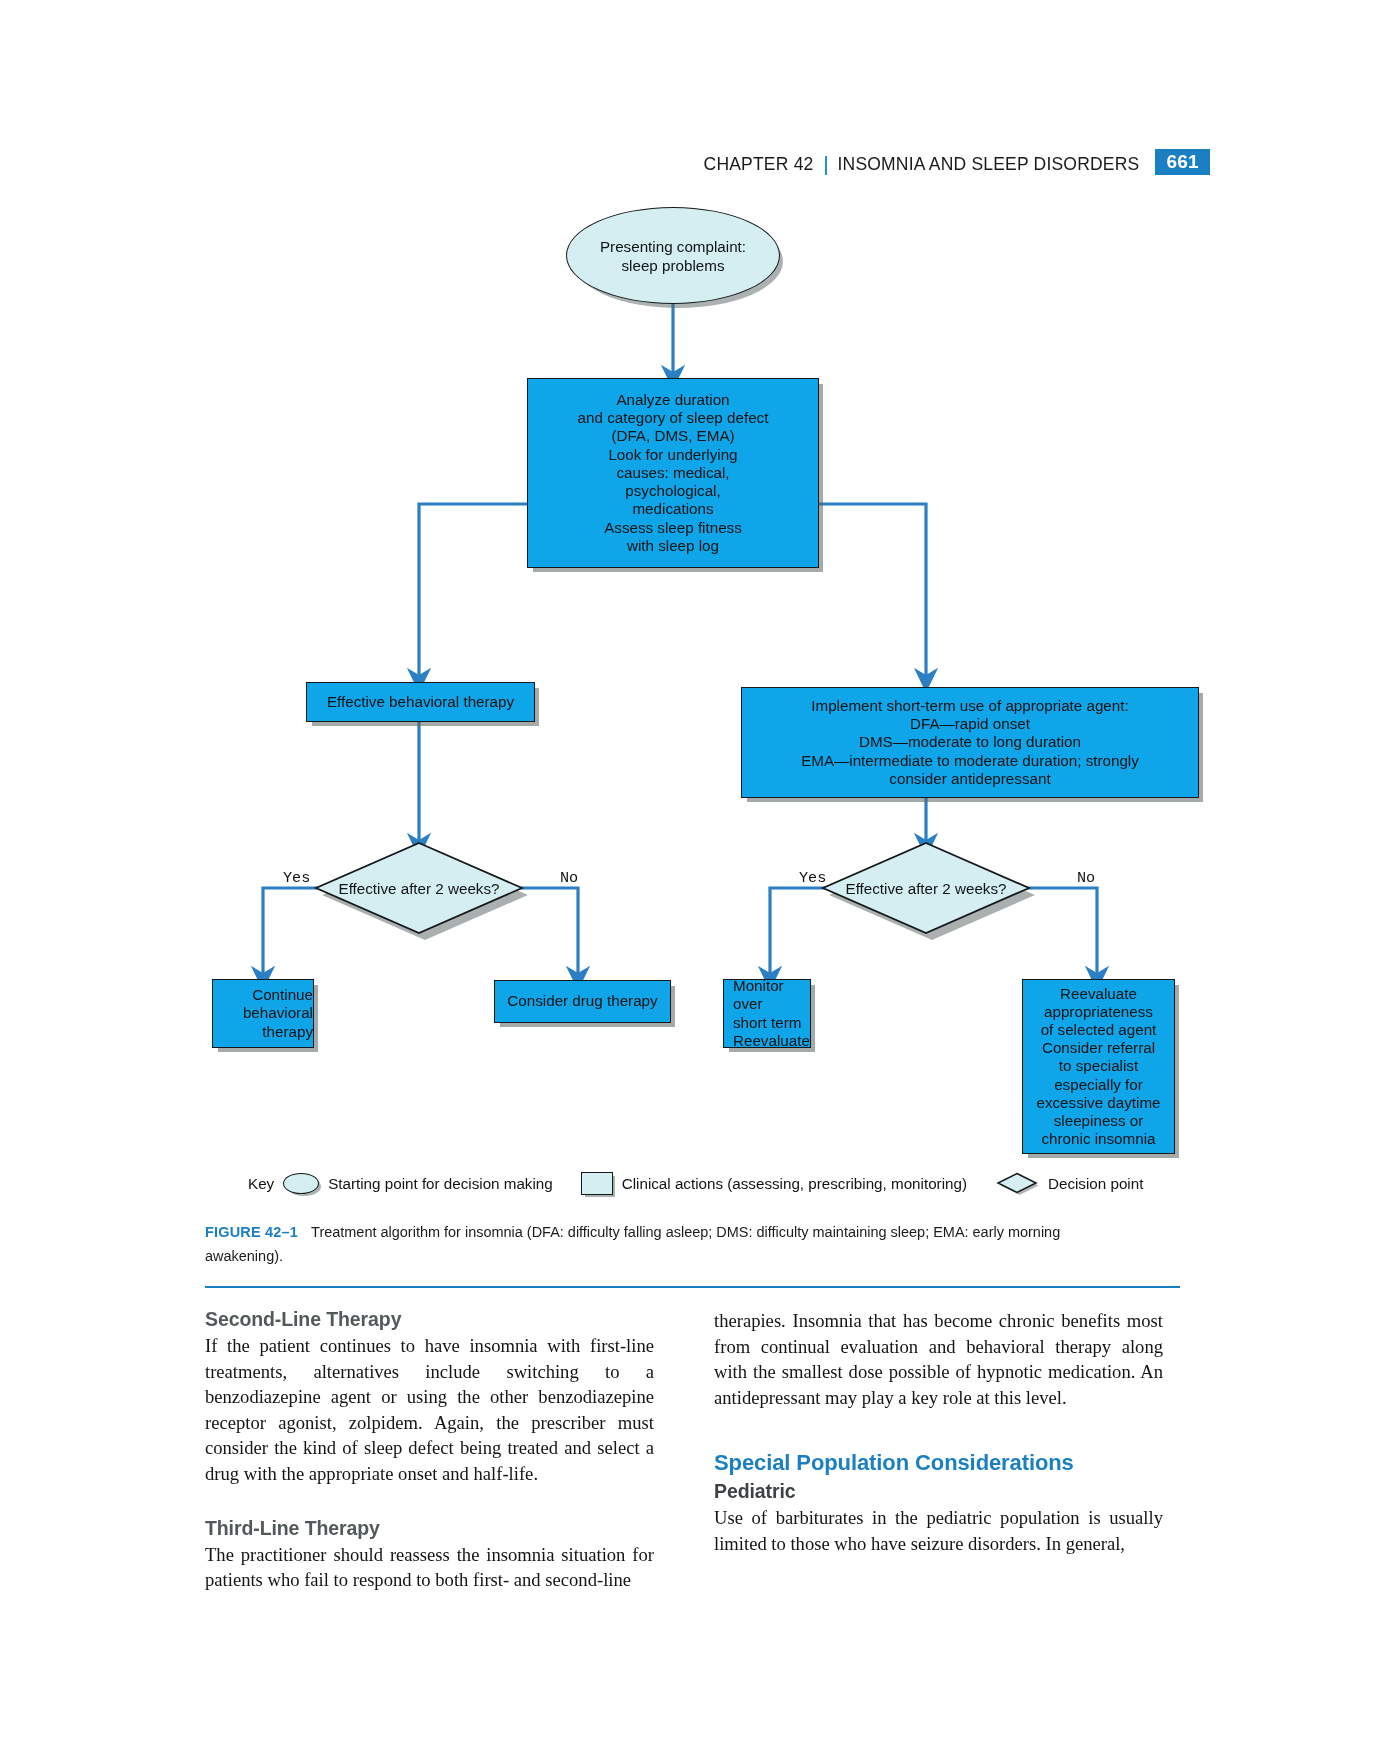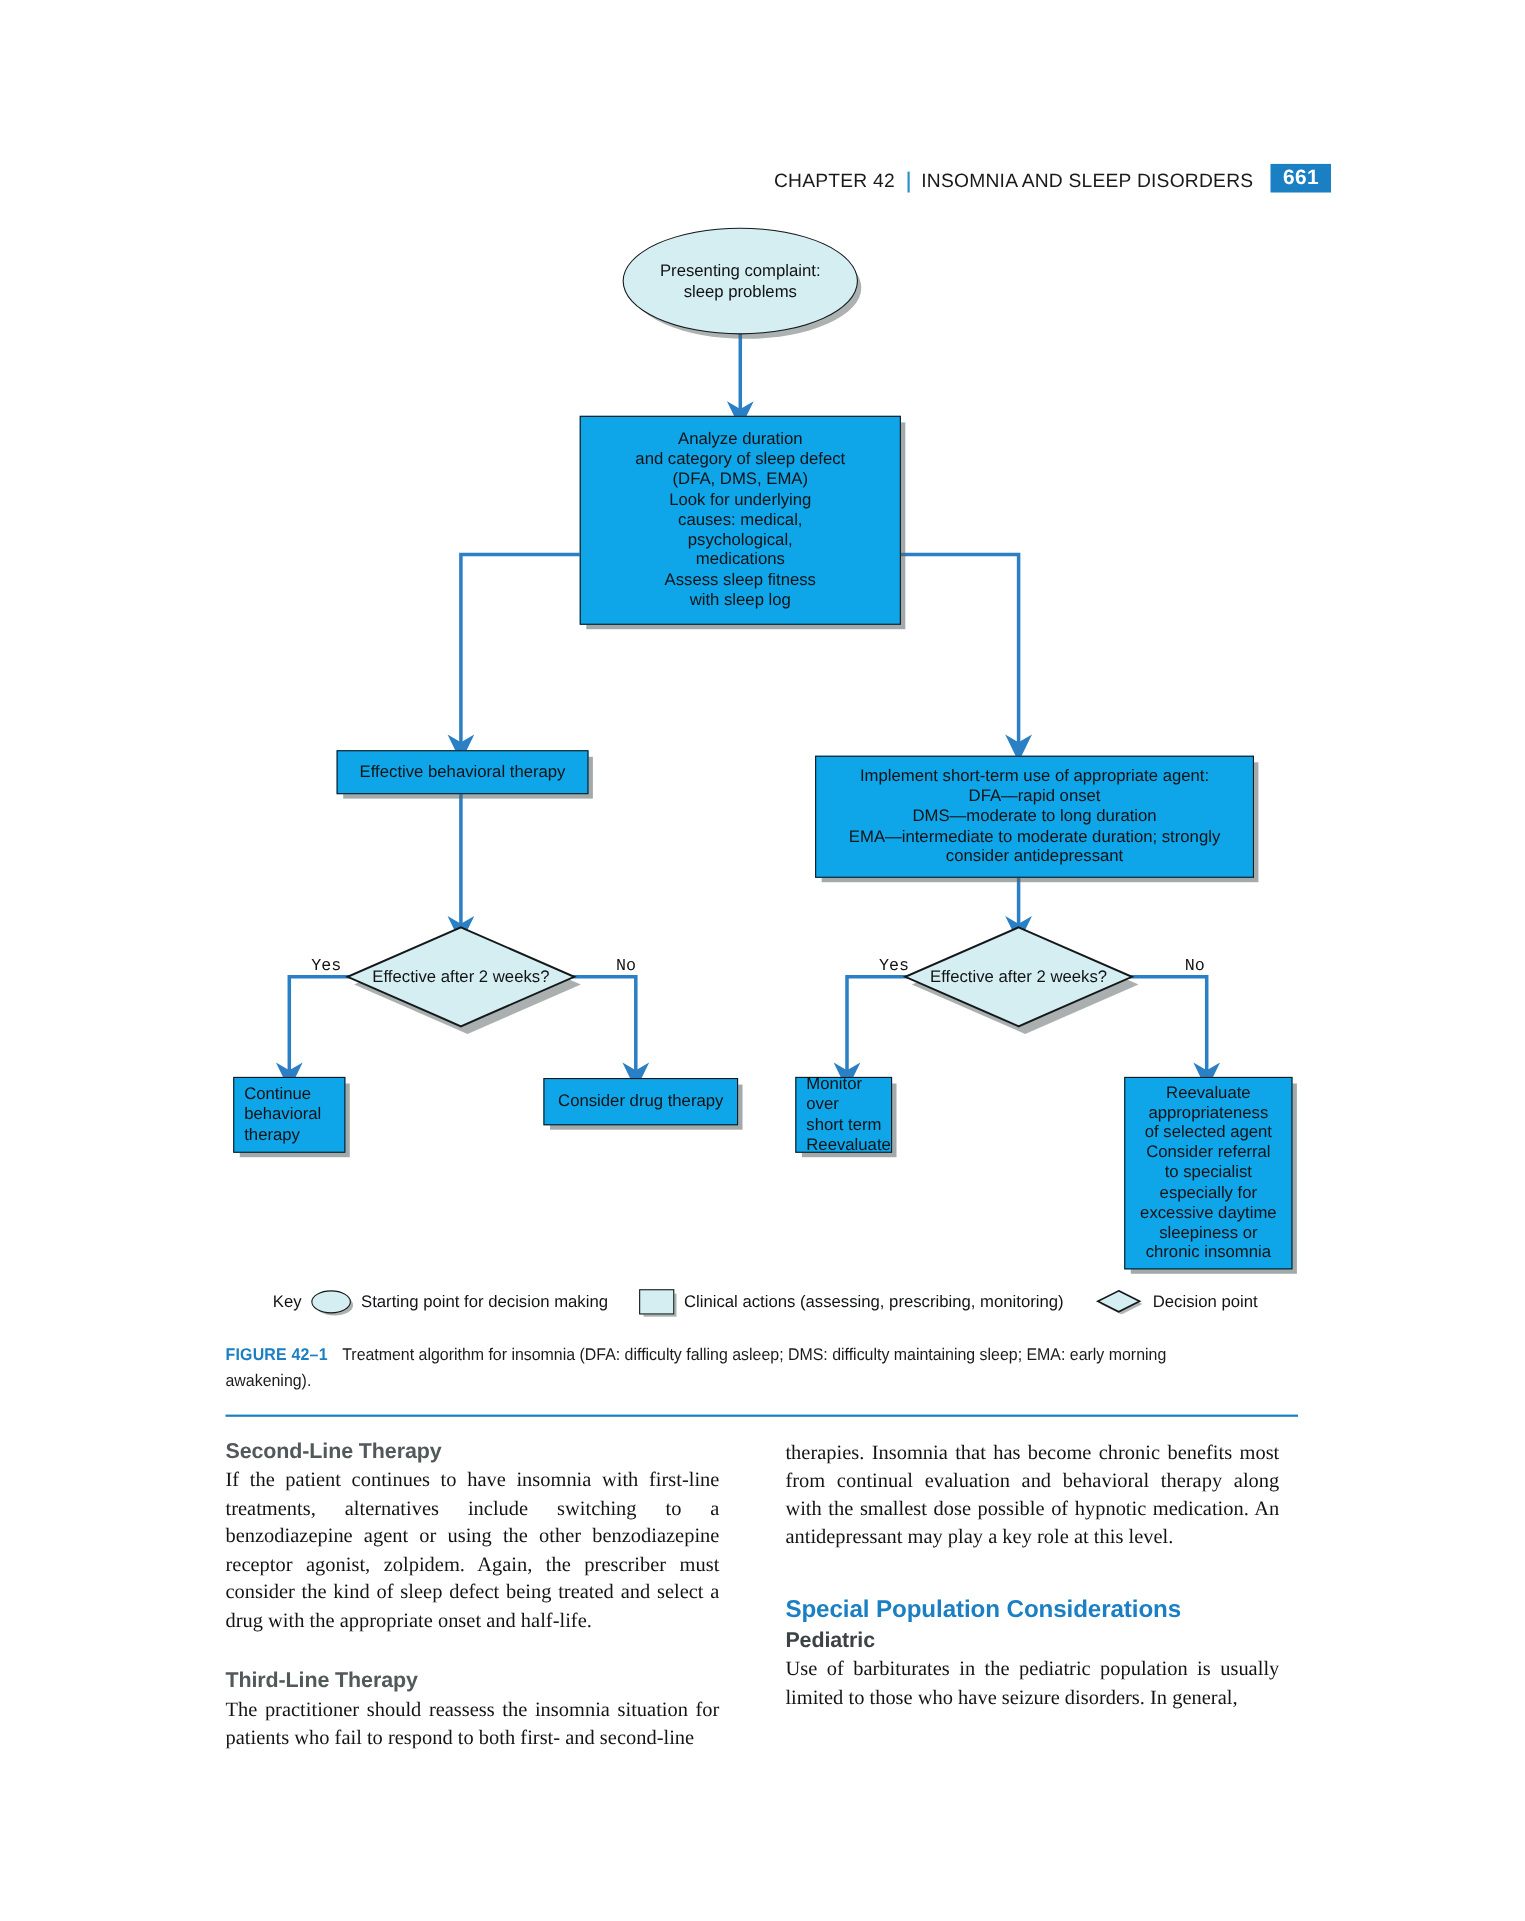--- a/index.html
+++ b/index.html
@@ -301,42 +301,42 @@
 psychological,
 medications
 Assess sleep fitness
 with sleep log</span>
 </div>
 
 <div class="node" style="left:306px; top:682px; width:229px; height:40px;">
   <span>Effective behavioral therapy</span>
 </div>
 
-<div class="node" style="left:741px; top:687px; width:399px; height:111px;">
+<div class="node" style="left:741px; top:687px; width:458px; height:111px;">
   <span>Implement short-term use of appropriate agent:
 DFA—rapid onset
 DMS—moderate to long duration
 EMA—intermediate to moderate duration; strongly
 consider antidepressant</span>
 </div>
 
 <div class="diamond-wrap" style="left:316px; top:843px; width:206px; height:90px;">
   <span class="diamond-label">Effective after 2 weeks?</span>
 </div>
 <span class="branch-label" style="left:266px; top:869px;">Yes</span>
 <span class="branch-label" style="left:543px; top:869px;">No</span>
 
 <div class="diamond-wrap" style="left:823px; top:843px; width:206px; height:90px;">
   <span class="diamond-label">Effective after 2 weeks?</span>
 </div>
 <span class="branch-label" style="left:782px; top:869px;">Yes</span>
 <span class="branch-label" style="left:1060px; top:869px;">No</span>
 
 <div class="node left-align" style="left:212px; top:979px; width:102px; height:69px;">
-  <span style="text-align:left;width:100%;">Continue
+  <span style="text-align:right;width:100%;">Continue
 behavioral
 therapy</span>
 </div>
 
 <div class="node" style="left:494px; top:980px; width:177px; height:43px;">
   <span>Consider drug therapy</span>
 </div>
 
 <div class="node left-align" style="left:723px; top:979px; width:88px; height:69px;">
   <span>Monitor over

